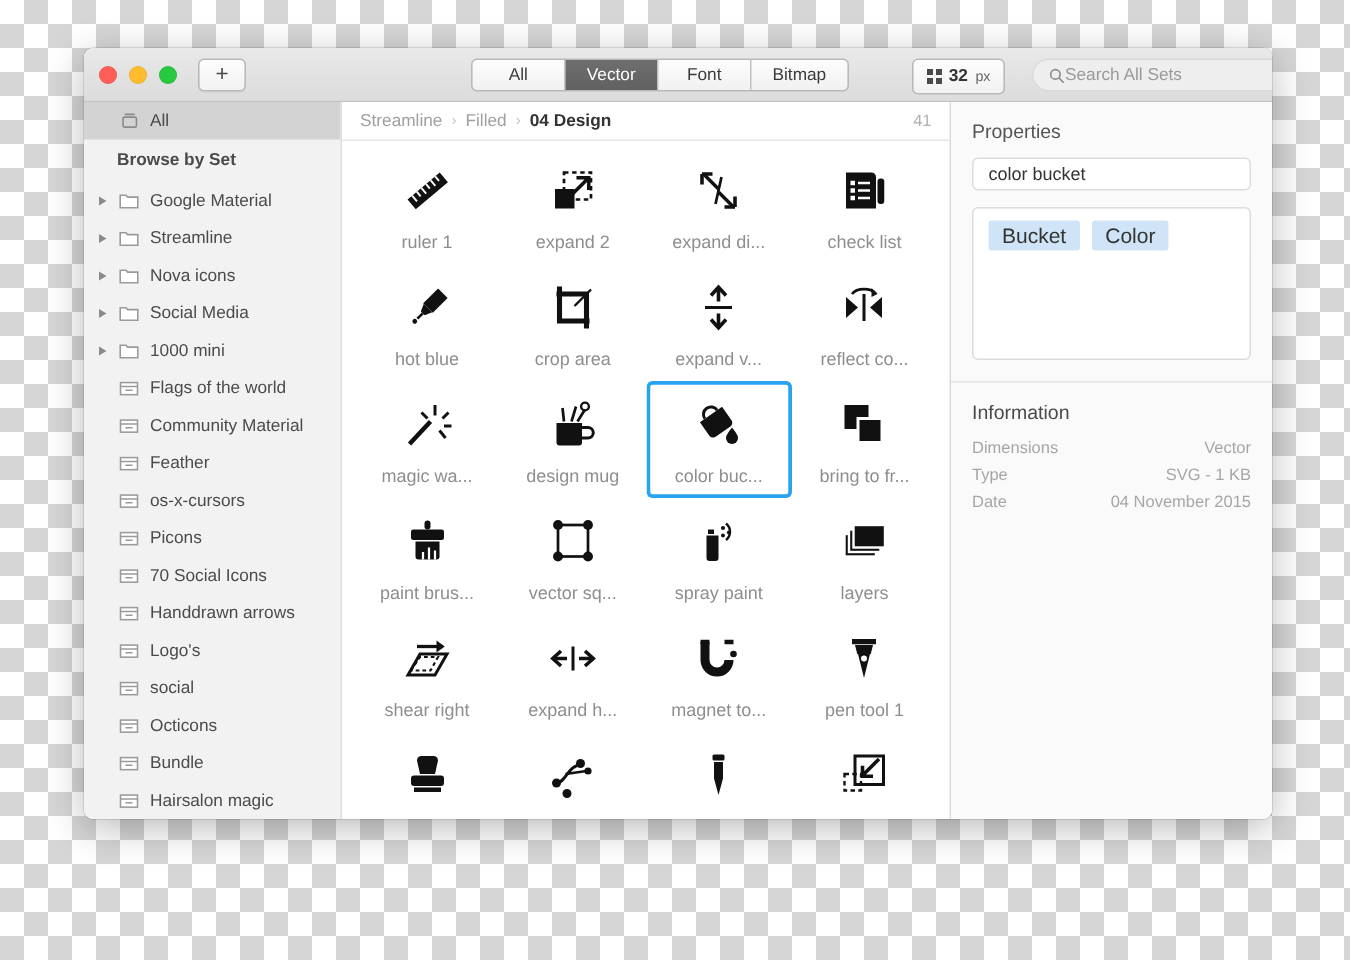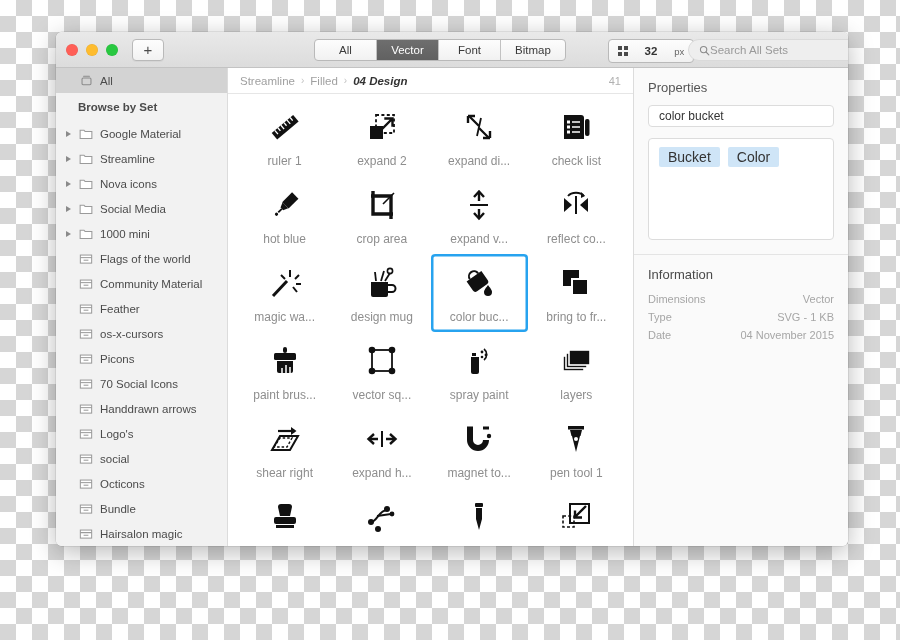--- a/index.html
+++ b/index.html
@@ -79,21 +79,21 @@
   .seg:last-child { border-right: none; }
   .seg.active {
     background: linear-gradient(to bottom,#6e6e6e,#616161);
     color: #fff;
   }
 
   .px-btn {
     position: absolute;
     left: 552px; top: 7px;
     height: 22px;
-    display: flex; align-items: center; gap: 17px;
+    display: flex; align-items: center; gap: 5px;
     padding: 11px 9px;
     background: linear-gradient(to bottom,#fdfdfd,#f1f1f1);
     border: 1px solid #b9b9b9;
     border-radius: 4px;
     font-size: 11.5px; color: #333;
     font-weight: bold;
   }
   .px-btn .unit { font-weight: normal; font-size: 9.5px; color: #666; }
   .grid-icon { display: grid; grid-template-columns: 4px 4px; grid-template-rows: 4px 4px; gap: 1.5px; }
   .grid-icon i { background: #4a4a4a; display: block; width: 4px; height: 4px; }
@@ -156,21 +156,21 @@
     border-right: 1px solid #dcdcdc;
   }
   .crumbbar {
     height: 26px;
     display: flex; align-items: center;
     padding: 0 12px 0 4px;
     border-bottom: 1px solid #e6e6e6;
     flex: 0 0 26px;
   }
   .crumb { font-size: 11.5px; color: #a0a0a0; }
-  .crumb.cur { color: #333; font-weight: bold; font-style: italic; }
+  .crumb.cur { color: #333; font-weight: bold; }
   .crumb-sep { font-size: 10px; color: #c4c4c4; margin: 0 6px; }
   .count { margin-left: auto; font-size: 11px; color: #b0b0b0; }
 
   .grid {
     flex: 1;
     display: grid;
     grid-template-columns: repeat(4, 1fr);
     grid-auto-rows: 78px;
     padding: 4px 8px 0 8px;
     overflow: hidden;

